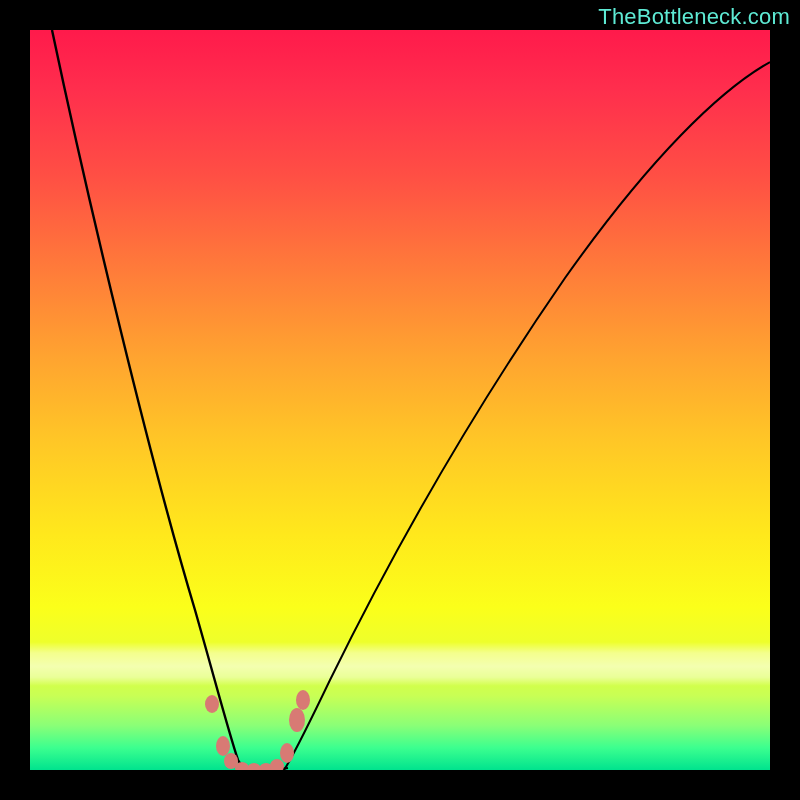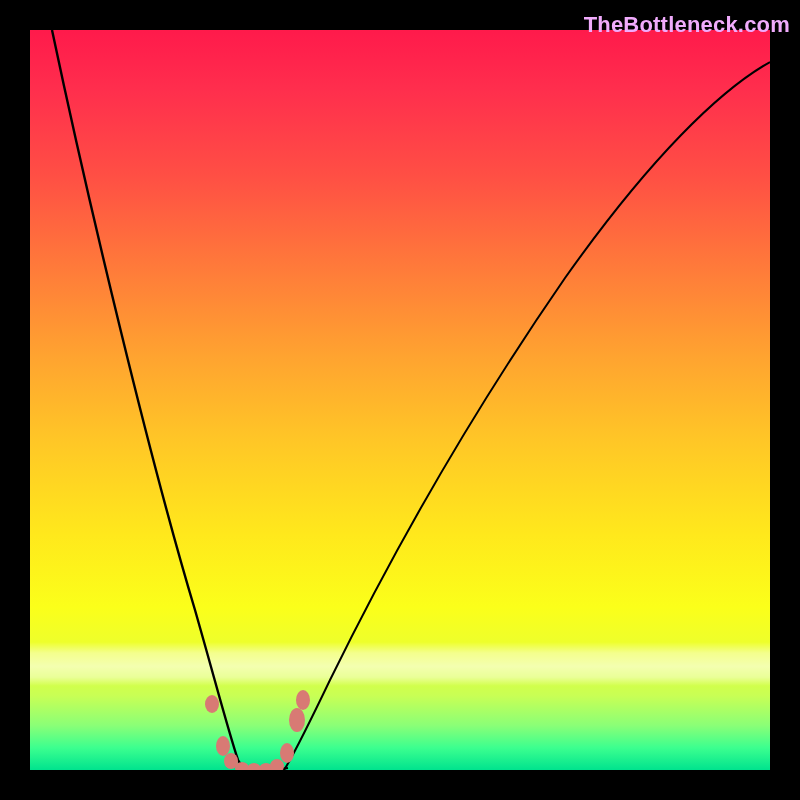--- a/index.html
+++ b/index.html
@@ -12,25 +12,25 @@
     overflow: hidden;
   }
   .frame {
     position: relative;
     width: 800px;
     height: 800px;
     background: #000;
   }
   .watermark {
     position: absolute;
-    top: 12px;
+    top: 4px;
     right: 10px;
-    color: #f0abfc;
+    color: #5eead4;
     font-size: 22px;
-    font-weight: 700;
+    font-weight: 400;
     letter-spacing: 0.2px;
     z-index: 20;
   }
   .plot {
     position: absolute;
     left: 30px;
     top: 30px;
     width: 740px;
     height: 740px;
     overflow: hidden;

